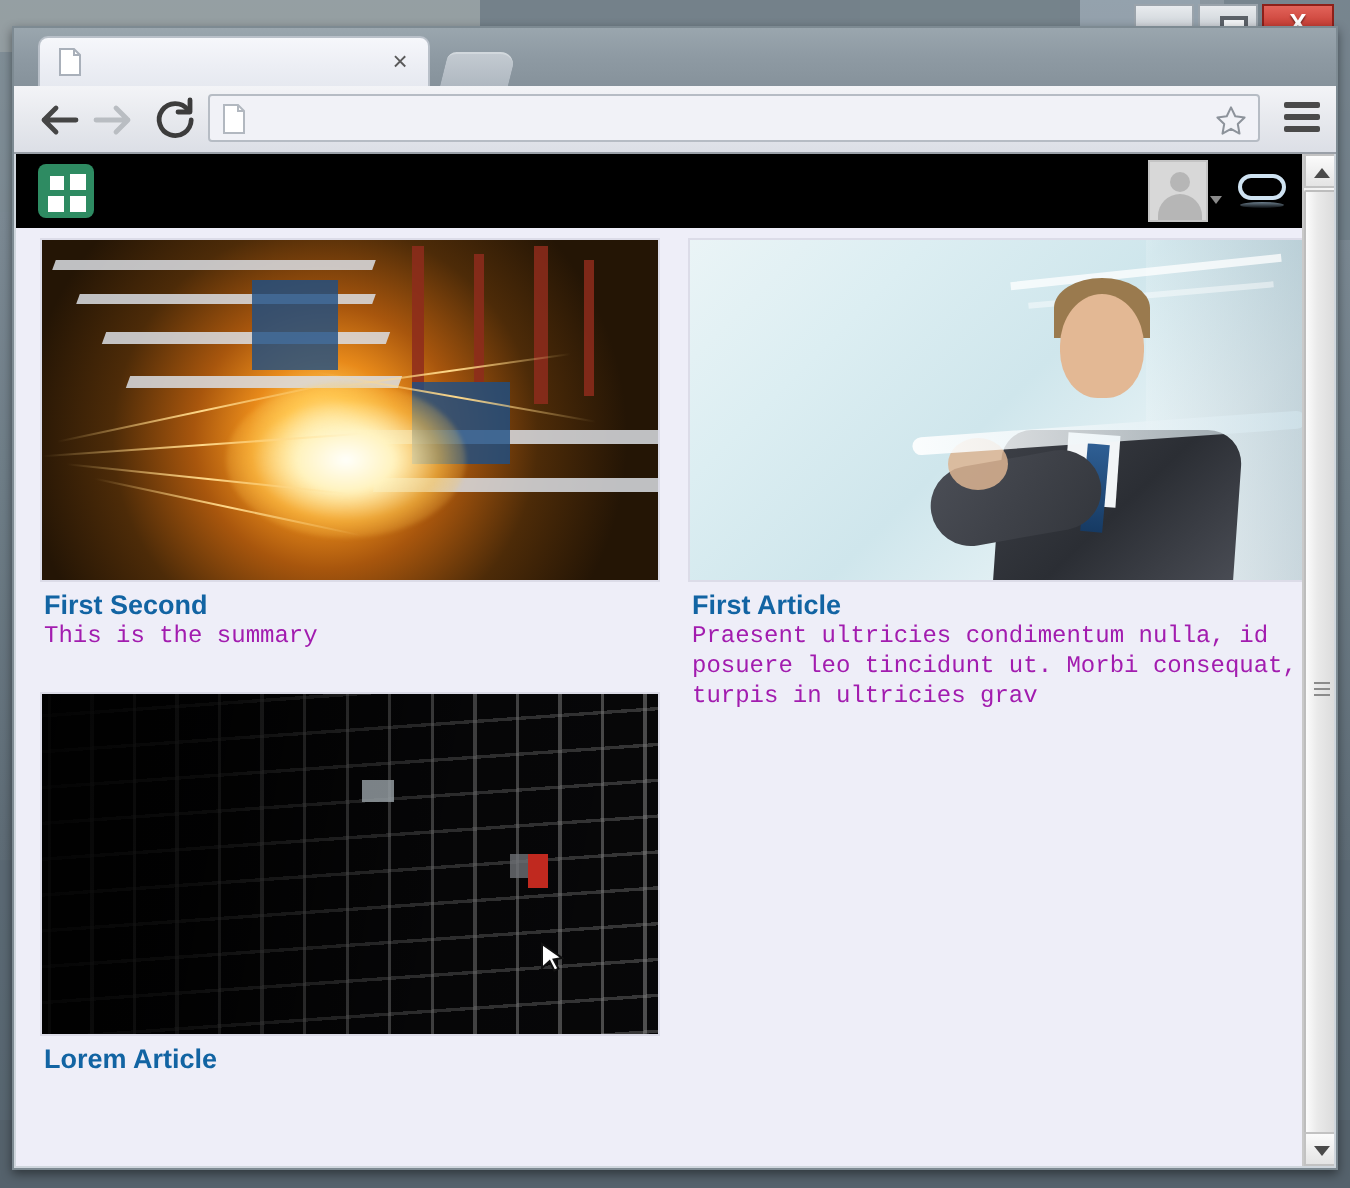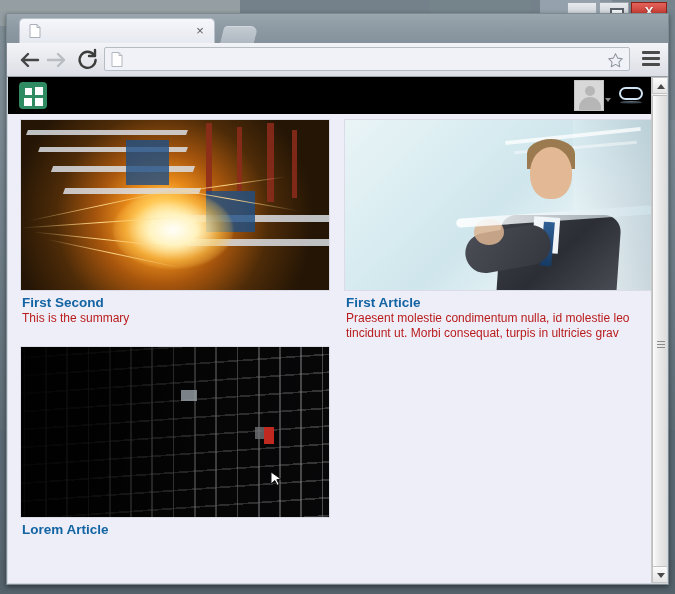--- a/index.html
+++ b/index.html
@@ -133,22 +133,23 @@
   .card{position:absolute;}
   .card .thumb{
     width:100%;height:172px;display:block;position:relative;overflow:hidden;
     border:1px solid #dcdce8;box-sizing:border-box;
   }
   .card h3{
     margin:4px 0 1px 2px;font-size:13.5px;font-weight:bold;color:#1264a3;
     letter-spacing:0;
   }
   .card p{
-    margin:0 0 0 2px;font-size:12px;color:#b91c1c;line-height:15px;
+    margin:0 0 0 2px;font-size:12px;color:#a21caf;line-height:15px;
     max-width:100%;
+    font-family:Liberation Mono, monospace;
   }
   #card1{left:12px;top:5px;width:310px;}
   #card2{left:336px;top:5px;width:310px;}
   #card3{left:12px;top:232px;width:310px;}
 
   
   .pic-factory{
     background:
       radial-gradient(circle at 46% 58%, #fffdf2 0%, #ffe9a8 5%, #ffc24d 11%, #e88a1a 20%, #a8560d 34%, #4d2b08 55%, #241505 78%),
       linear-gradient(120deg,#2b3440 0%,#1d2530 30%,#3a2a1a 60%,#231a12 100%);
@@ -411,21 +412,21 @@
           <span class="man-hair"></span>
           <span class="man-head"></span>
           <span class="man-body"></span>
           <span class="shirt"></span>
           <span class="tie"></span>
           <span class="arm"></span>
           <span class="hand"></span>
           <span class="glass"></span>
         </div>
         <h3>First Article</h3>
-        <p>Praesent molestie condimentum nulla, id molestie leo tincidunt ut. Morbi consequat, turpis in ultricies grav</p>
+        <p>Praesent ultricies condimentum nulla, id posuere leo tincidunt ut. Morbi consequat, turpis in ultricies grav</p>
       </div>
 
       <div class="card" id="card3">
         <div class="thumb pic-building">
           <span class="grid"></span>
           <span class="fade"></span>
           <span class="win-lit"></span>
           <span class="win-grey"></span>
           <span class="win-red"></span>
           <span id="cursor">

